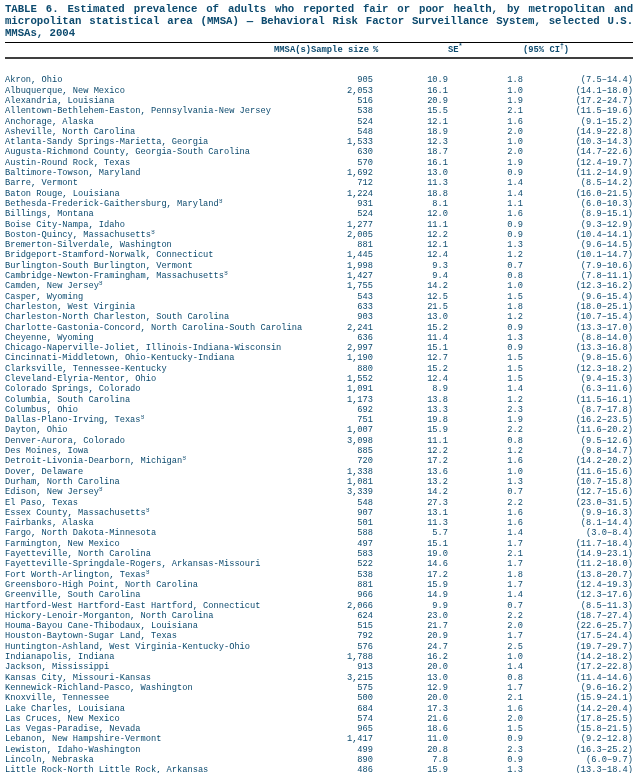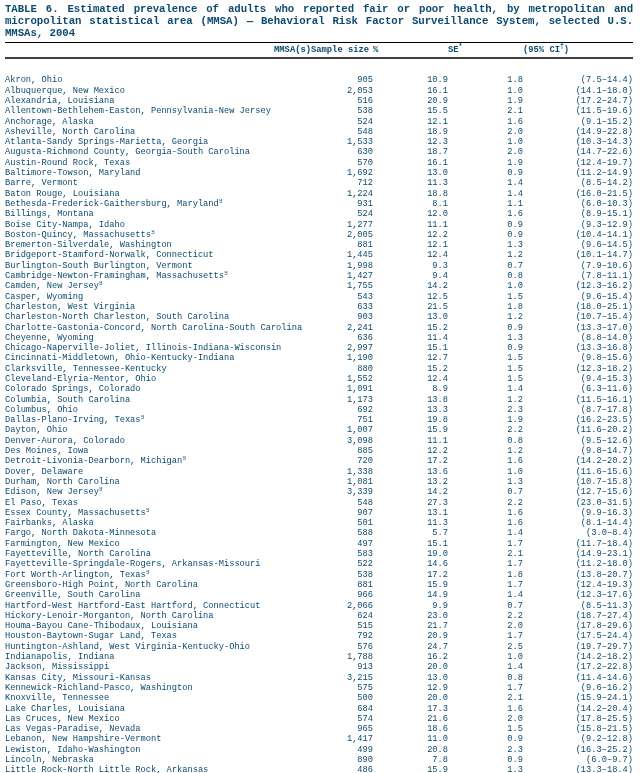--- a/index.html
+++ b/index.html
@@ -445,21 +445,21 @@
           <td class="col-right">624</td>
           <td class="col-right">23.0</td>
           <td class="col-right">2.2</td>
           <td class="col-right">(18.7–27.4)</td>
         </tr>
         <tr>
           <td>Houma-Bayou Cane-Thibodaux, Louisiana</td>
           <td class="col-right">515</td>
           <td class="col-right">21.7</td>
           <td class="col-right">2.0</td>
-          <td class="col-right">(17.8–29.6)</td>
+          <td class="col-right">(22.6–25.7)</td>
         </tr>
         <tr>
           <td>Houston-Baytown-Sugar Land, Texas</td>
           <td class="col-right">792</td>
           <td class="col-right">20.9</td>
           <td class="col-right">1.7</td>
           <td class="col-right">(17.5–24.4)</td>
         </tr>
         <tr>
           <td>Huntington-Ashland, West Virginia-Kentucky-Ohio</td>

